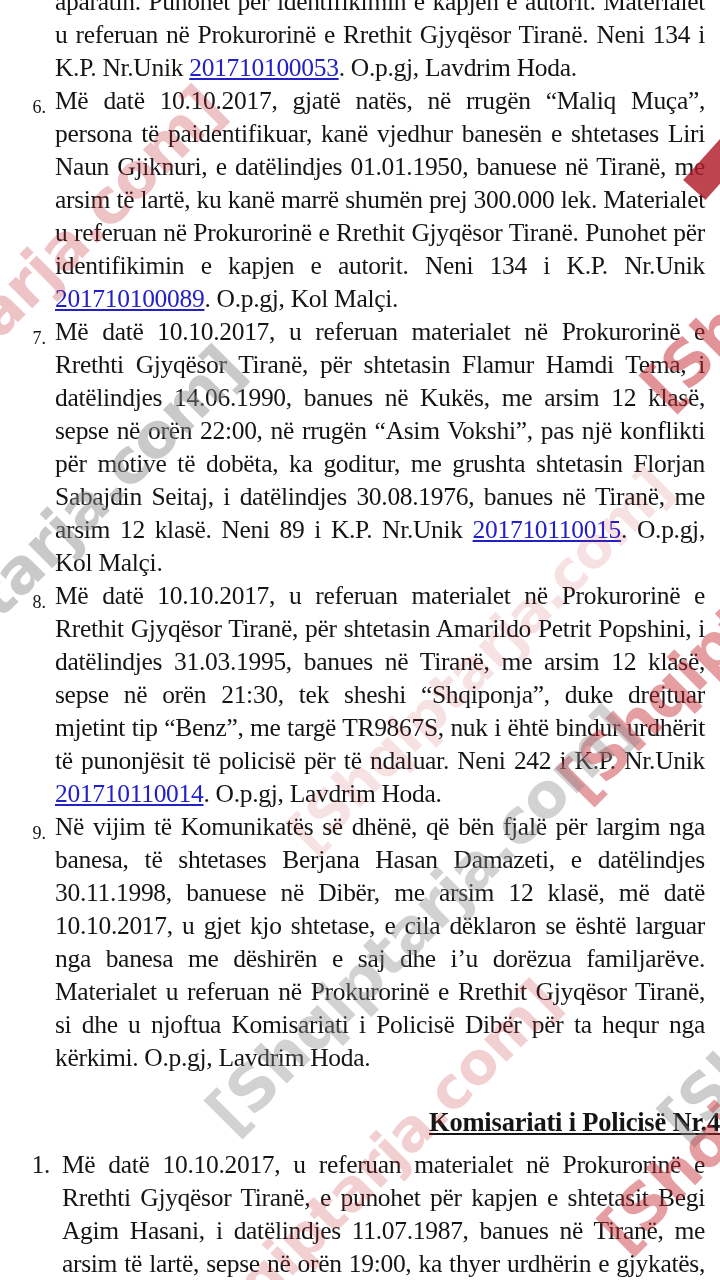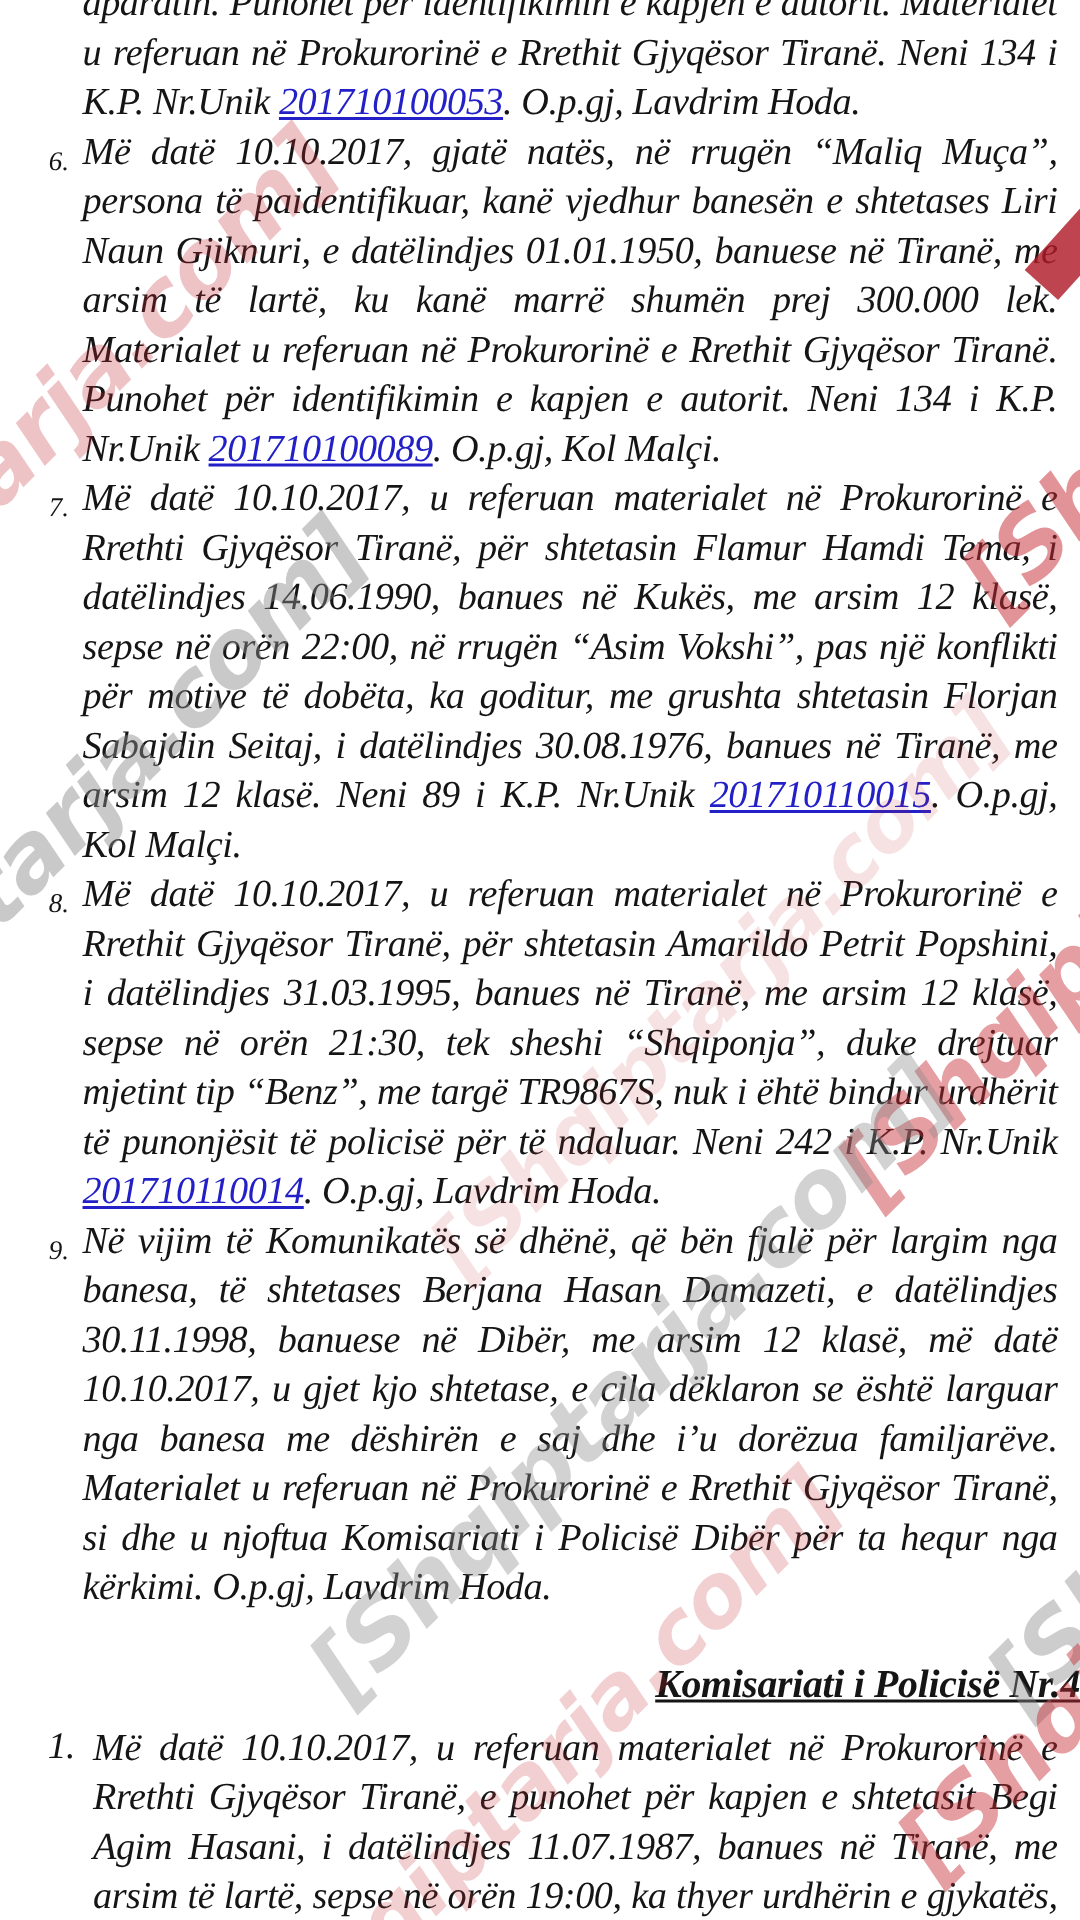--- a/index.html
+++ b/index.html
@@ -6,21 +6,20 @@
   body {
     width: 720px; height: 1280px;
     background: #ffffff;
     overflow: hidden;
     position: relative;
     font-family: "Liberation Serif", serif;
   }
   .screen {
     position: absolute; inset: 0;
     overflow: hidden;
-    font-style: italic;
   }
   .doc {
     position: absolute;
     top: -15px; left: 0; right: 0;
     color: #151515;
     font-size: 25.5px;
     line-height: 33px;
     text-align: justify;
     letter-spacing: -0.3px;
   }

